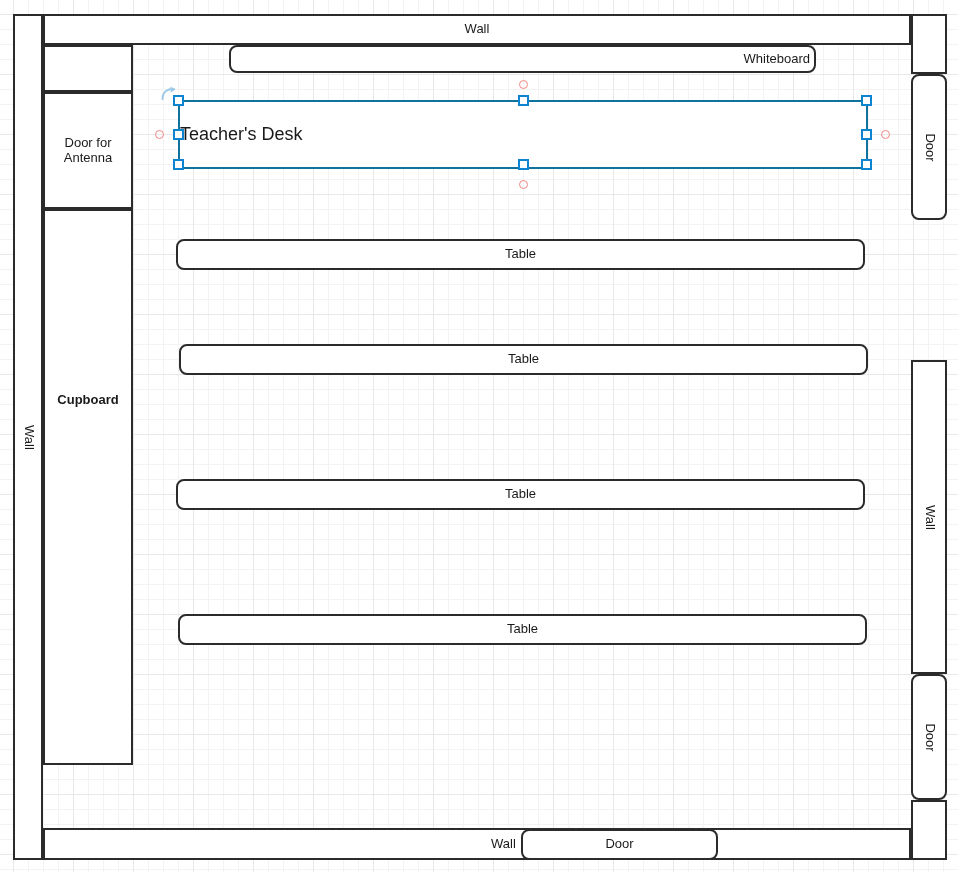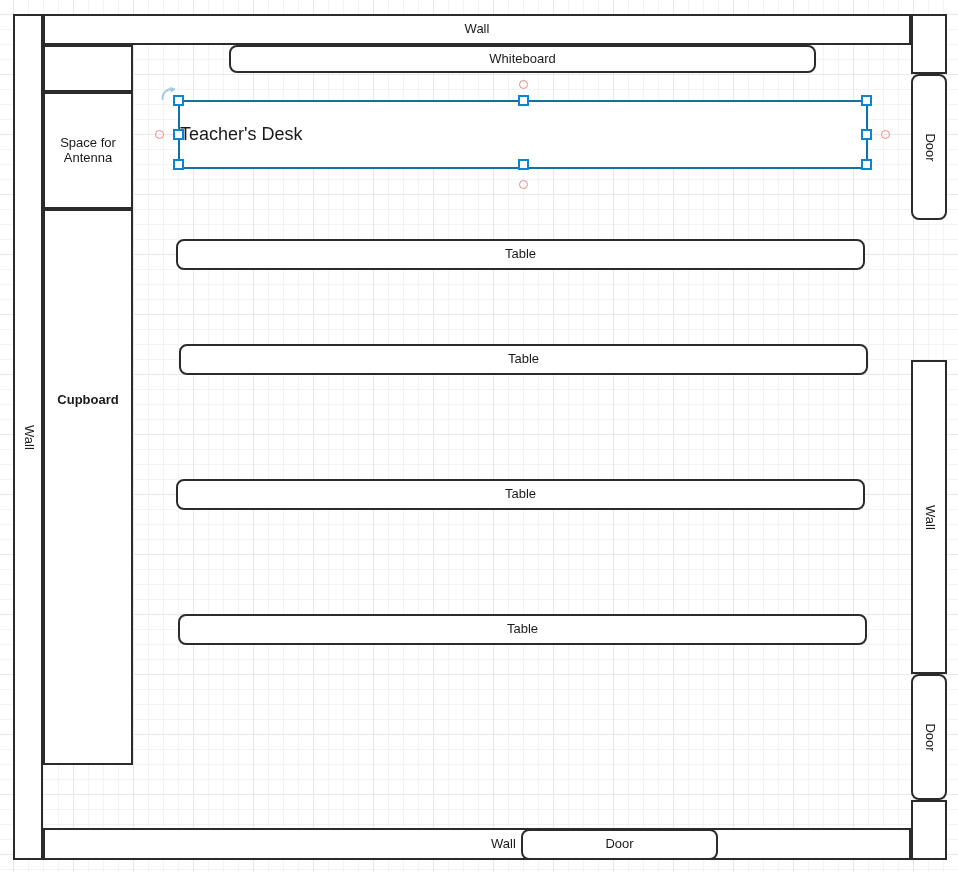--- a/index.html
+++ b/index.html
@@ -116,30 +116,30 @@
   </div>
 
   <div class="shape rounded vert" style="left:911px; top:674px; width:36px; height:126px;">
     <span class="lbl">Door</span>
   </div>
 
   <div class="shape rounded" style="left:521px; top:829px; width:197px; height:31px;">
     <span class="lbl">Door</span>
   </div>
 
-  <div class="shape rounded" style="left:229px; top:45px; width:587px; height:28px;">
+  <div class="shape rounded" style="left:229px; top:45px; width:587px; height:28px;justify-content:flex-end;">
     <span class="lbl">Whiteboard</span>
   </div>
 
   <div class="shape" style="left:43px; top:45px; width:90px; height:47px;">
     <span class="lbl"></span>
   </div>
 
   <div class="shape" style="left:43px; top:92px; width:90px; height:117px;">
-    <span class="lbl">Space for
+    <span class="lbl">Door for
 Antenna</span>
   </div>
 
   <div class="shape" style="left:43px; top:209px; width:90px; height:556px;font-weight:bold;">
     <span class="lbl" style="position:absolute; top:182px;">Cupboard</span>
   </div>
 
   <div class="shape rounded" style="left:176px; top:239px; width:689px; height:31px;">
     <span class="lbl">Table</span>
   </div>

